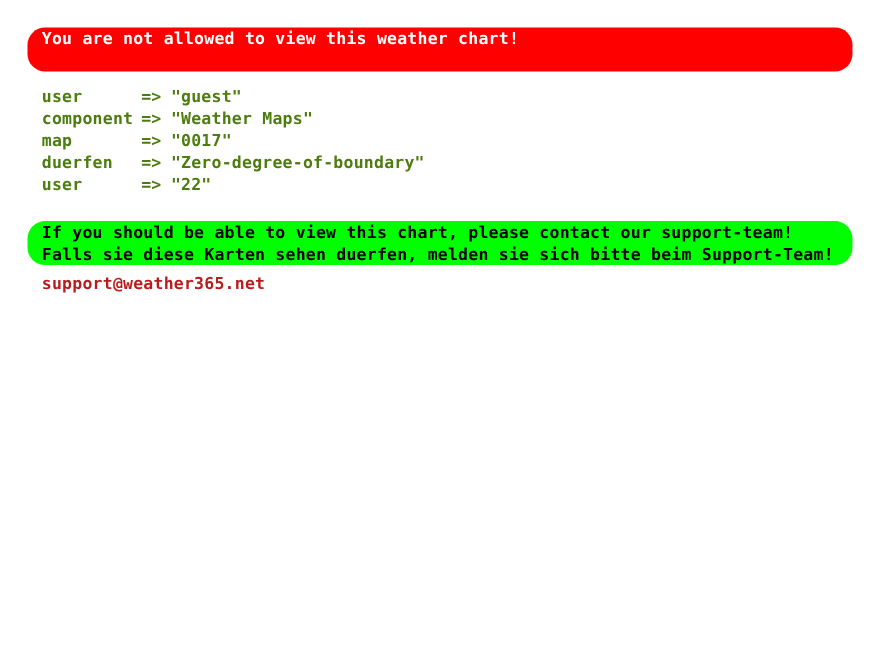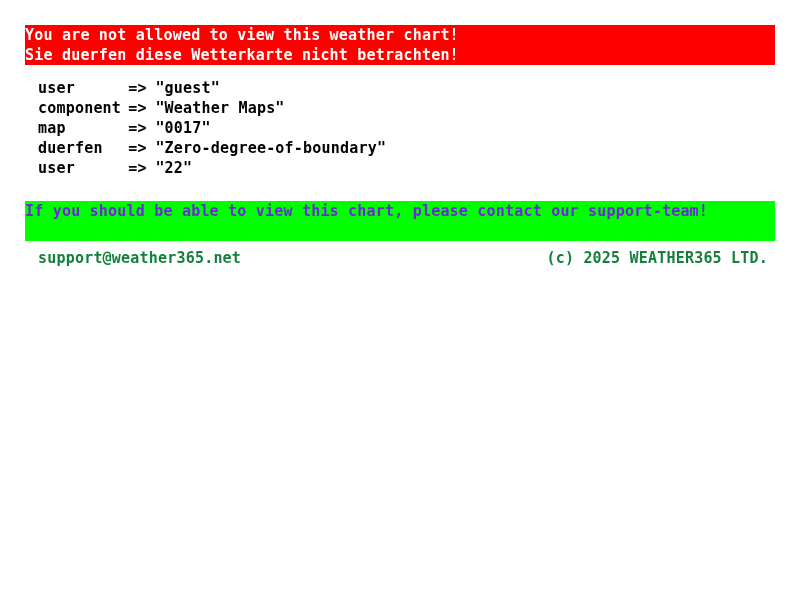--- a/index.html
+++ b/index.html
@@ -16,44 +16,45 @@
     font-weight: bold;
     font-size: 15px;
     line-height: 20px;
     letter-spacing: 0.2px;
   }
   .banner {
     position: absolute;
     left: 25px;
     width: 750px;
     height: 40px;
-    padding-left: 0;
+    padding-left: 13px;
     overflow: hidden;
     white-space: nowrap;
+    border-radius: 16px;
   }
   .banner-error {
     top: 25px;
     background: #ff0000;
     color: #ffffff;
   }
   .banner-support {
     top: 201px;
     background: #00ff00;
-    color: #6d28d9;
+    color: #000000;
   }
   .banner .line {
     height: 20px;
   }
   .details {
     position: absolute;
     left: 25px;
     top: 78px;
     width: 750px;
     padding-left: 13px;
-    color: #000000;
+    color: #4d7c0f;
     white-space: nowrap;
   }
   .detail-row {
     height: 20px;
     display: flex;
   }
   .detail-key {
     display: inline-block;
     width: 10ch;
     flex: 0 0 auto;
@@ -68,31 +69,30 @@
   }
   .footer {
     position: absolute;
     left: 25px;
     top: 248px;
     width: 750px;
     padding-left: 13px;
     padding-right: 7px;
     display: flex;
     justify-content: space-between;
-    color: #15803d;
+    color: #b91c1c;
     white-space: nowrap;
     align-items: flex-end;
   }
 </style>
 </head>
 <body>
 
 <div class="banner banner-error">
   <div class="line">You are not allowed to view this weather chart!</div>
-  <div class="line">Sie duerfen diese Wetterkarte nicht betrachten!</div>
 </div>
 
 <div class="details">
   <div class="detail-row">
     <span class="detail-key">user</span>
     <span class="detail-arrow">=&gt;</span>
     <span class="detail-value">"guest"</span>
   </div>
   <div class="detail-row">
     <span class="detail-key">component</span>
@@ -111,18 +111,18 @@
   </div>
   <div class="detail-row">
     <span class="detail-key">user</span>
     <span class="detail-arrow">=&gt;</span>
     <span class="detail-value">"22"</span>
   </div>
 </div>
 
 <div class="banner banner-support">
   <div class="line">If you should be able to view this chart, please contact our support-team!</div>
+  <div class="line">Falls sie diese Karten sehen duerfen, melden sie sich bitte beim Support-Team!</div>
 </div>
 
 <div class="footer">
   <span>support@weather365.net</span>
-  <span>(c) 2025 WEATHER365 LTD.</span>
 </div>
 
 </body></html>

